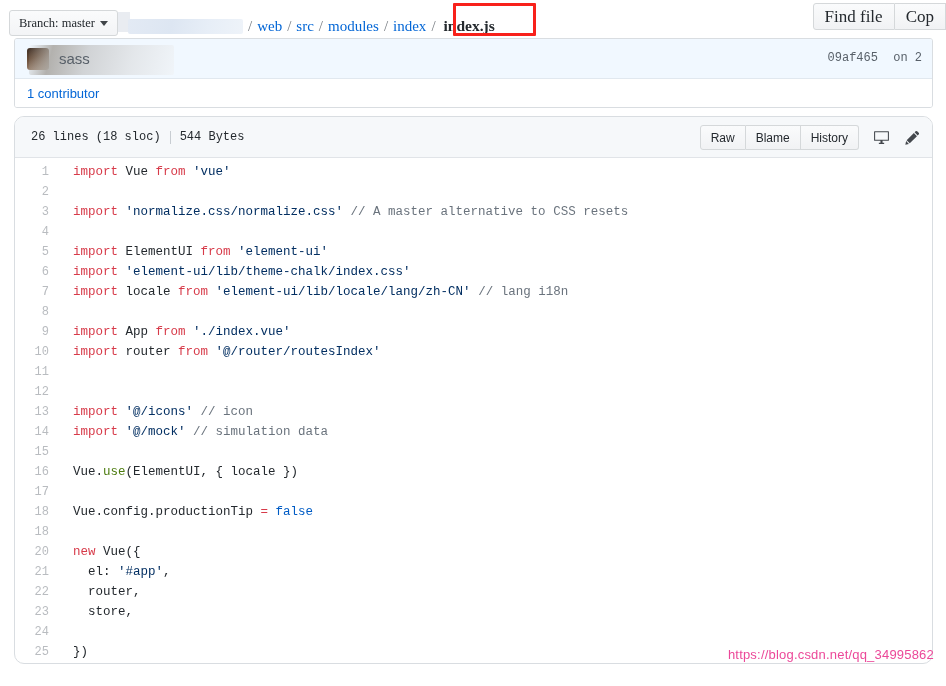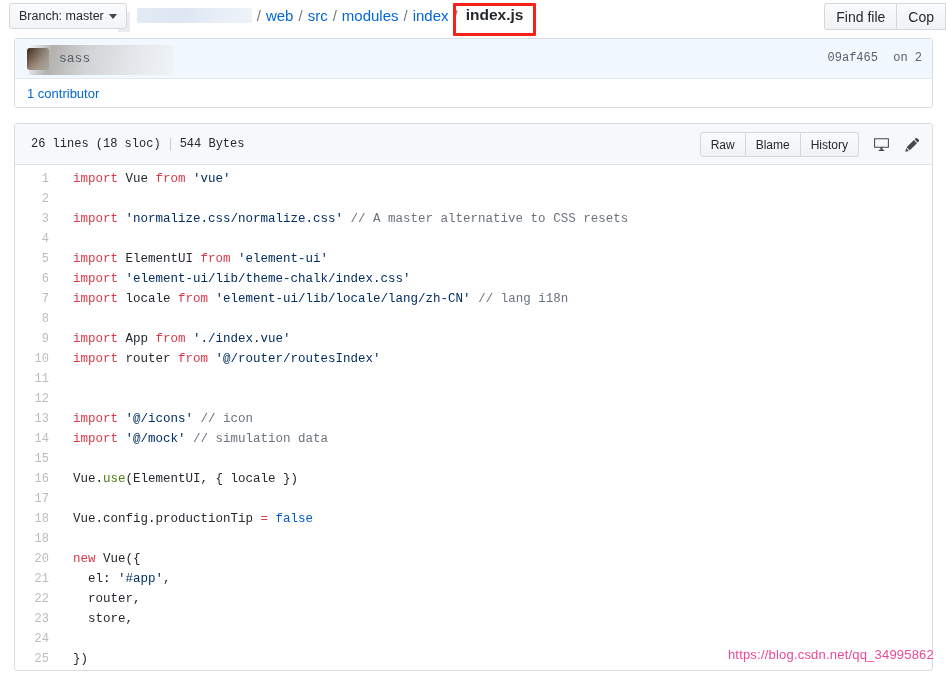--- a/index.html
+++ b/index.html
@@ -10,21 +10,21 @@
     font-family: "Liberation Sans", sans-serif;
     font-size: 14px;
     color: #24292e;
     overflow: hidden;
   }
   .page { position: relative; width: 946px; height: 686px; background: #fff; }
 
   
   .topbar {
     position: absolute; left: 0; top: 0; width: 946px; height: 36px;
-    display: flex; align-items: flex-start;
+    display: flex; align-items: flex-end; font-family: Liberation Serif, serif;
   }
   .branch-btn {
     margin-left: 9px; margin-top: 3px;
     height: 26px; padding: 0 9px;
     display: inline-flex; align-items: center;
     background: linear-gradient(#fafbfc, #f3f4f6);
     border: 1px solid #d5d8da; border-radius: 3px;
     font-size: 12.5px; color: #24292e; white-space: nowrap;
     position: relative; z-index: 3;
   }
@@ -62,21 +62,21 @@
 
   .top-actions {
     position: absolute; right: 0; top: 3px;
     display: flex; align-items: center;
   }
   .gh-btn {
     height: 27px; padding: 0 11px;
     display: inline-flex; align-items: center; justify-content: center;
     background: linear-gradient(#fafbfc, #f1f2f4);
     border: 1px solid #d5d8da;
-    font-size: 14px; color: #24292e; white-space: nowrap;
+    font-size: 17px; color: #24292e; white-space: nowrap;
   }
   .gh-btn.first { border-radius: 3px 0 0 3px; }
   .gh-btn.last { border-radius: 0; border-left: 0; }
 
   
   .commit-box {
     position: absolute; left: 14px; top: 38px;
     width: 919px; height: 70px;
     border: 1px solid #d9dde1; border-radius: 3px;
     background: #fff; overflow: hidden;
@@ -92,41 +92,41 @@
   }
   .avatar-smudge {
     position: absolute; left: 14px; top: 6px; width: 145px; height: 30px;
     background: linear-gradient(105deg,
       rgba(190,190,190,0.0) 0%, rgba(168,165,160,0.85) 16%,
       rgba(206,208,210,0.92) 40%, rgba(226,229,232,0.9) 70%,
       rgba(240,244,248,0.85) 100%);
     border-radius: 2px;
   }
   .commit-msg {
-    margin-left: 10px; font-size: 13px; color: #586069;
-    position: relative; z-index: 1; font-family: Liberation Mono, monospace;
+    margin-left: 10px; font-size: 15px; color: #586069;
+    position: relative; z-index: 1;
   }
   .commit-right {
     position: absolute; right: 10px; top: 12px;
     font-family: "Liberation Mono", monospace; font-size: 12px; color: #586069;
     white-space: nowrap;
   }
   .commit-hash { color: #586069; }
   .commit-date { margin-left: 8px; }
   .commit-foot {
     height: 28px; display: flex; align-items: center;
     padding-left: 12px; background: #fff;
   }
   .contrib-link { color: #0366d6; font-size: 13px; text-decoration: none; }
 
   
   .file-box {
-    position: absolute; left: 14px; top: 123px;
+    position: absolute; left: 14px; top: 116px;
     width: 919px; height: 548px;
-    border: 1px solid #d9dde1; border-radius: 3px;
+    border: 1px solid #d9dde1; border-radius: 10px;
     background: #fff; overflow: hidden;
   }
   .file-head {
     height: 41px; background: #f6f8fa;
     border-bottom: 1px solid #e1e4e8;
     display: flex; align-items: center; position: relative;
   }
   .file-meta {
     margin-left: 16px;
     font-family: "Liberation Mono", monospace; font-size: 12px; color: #24292e;

